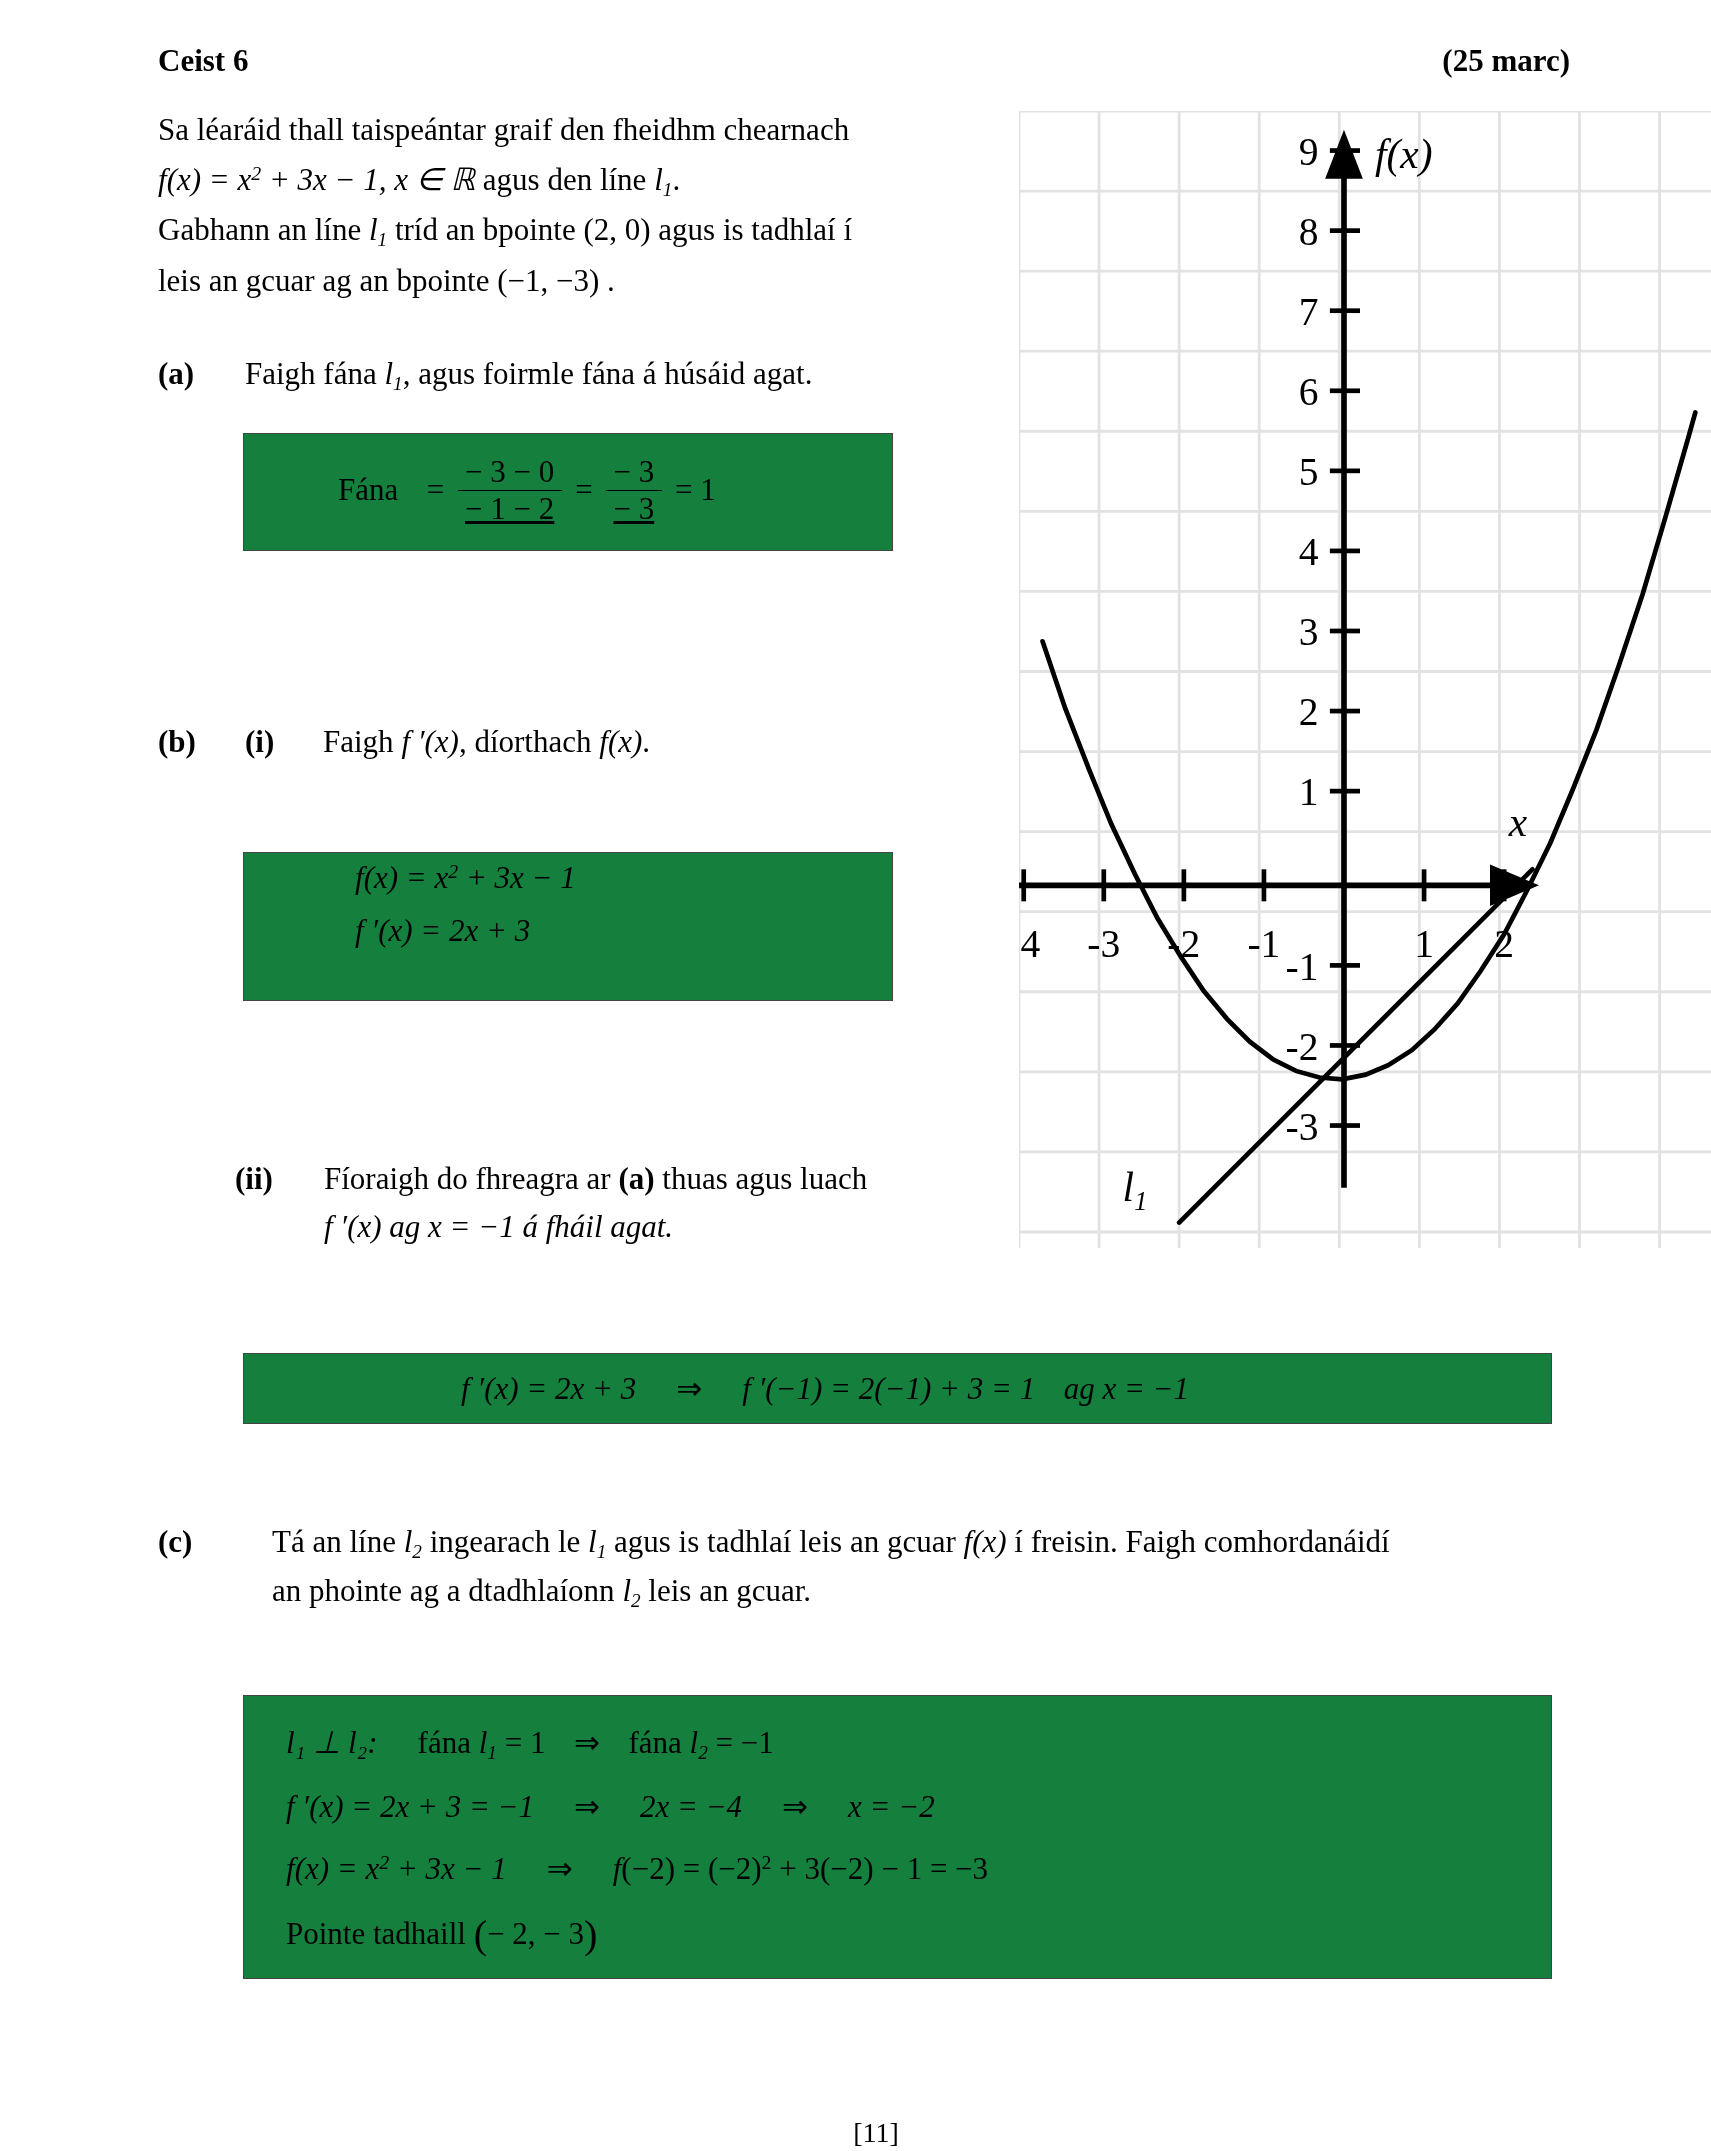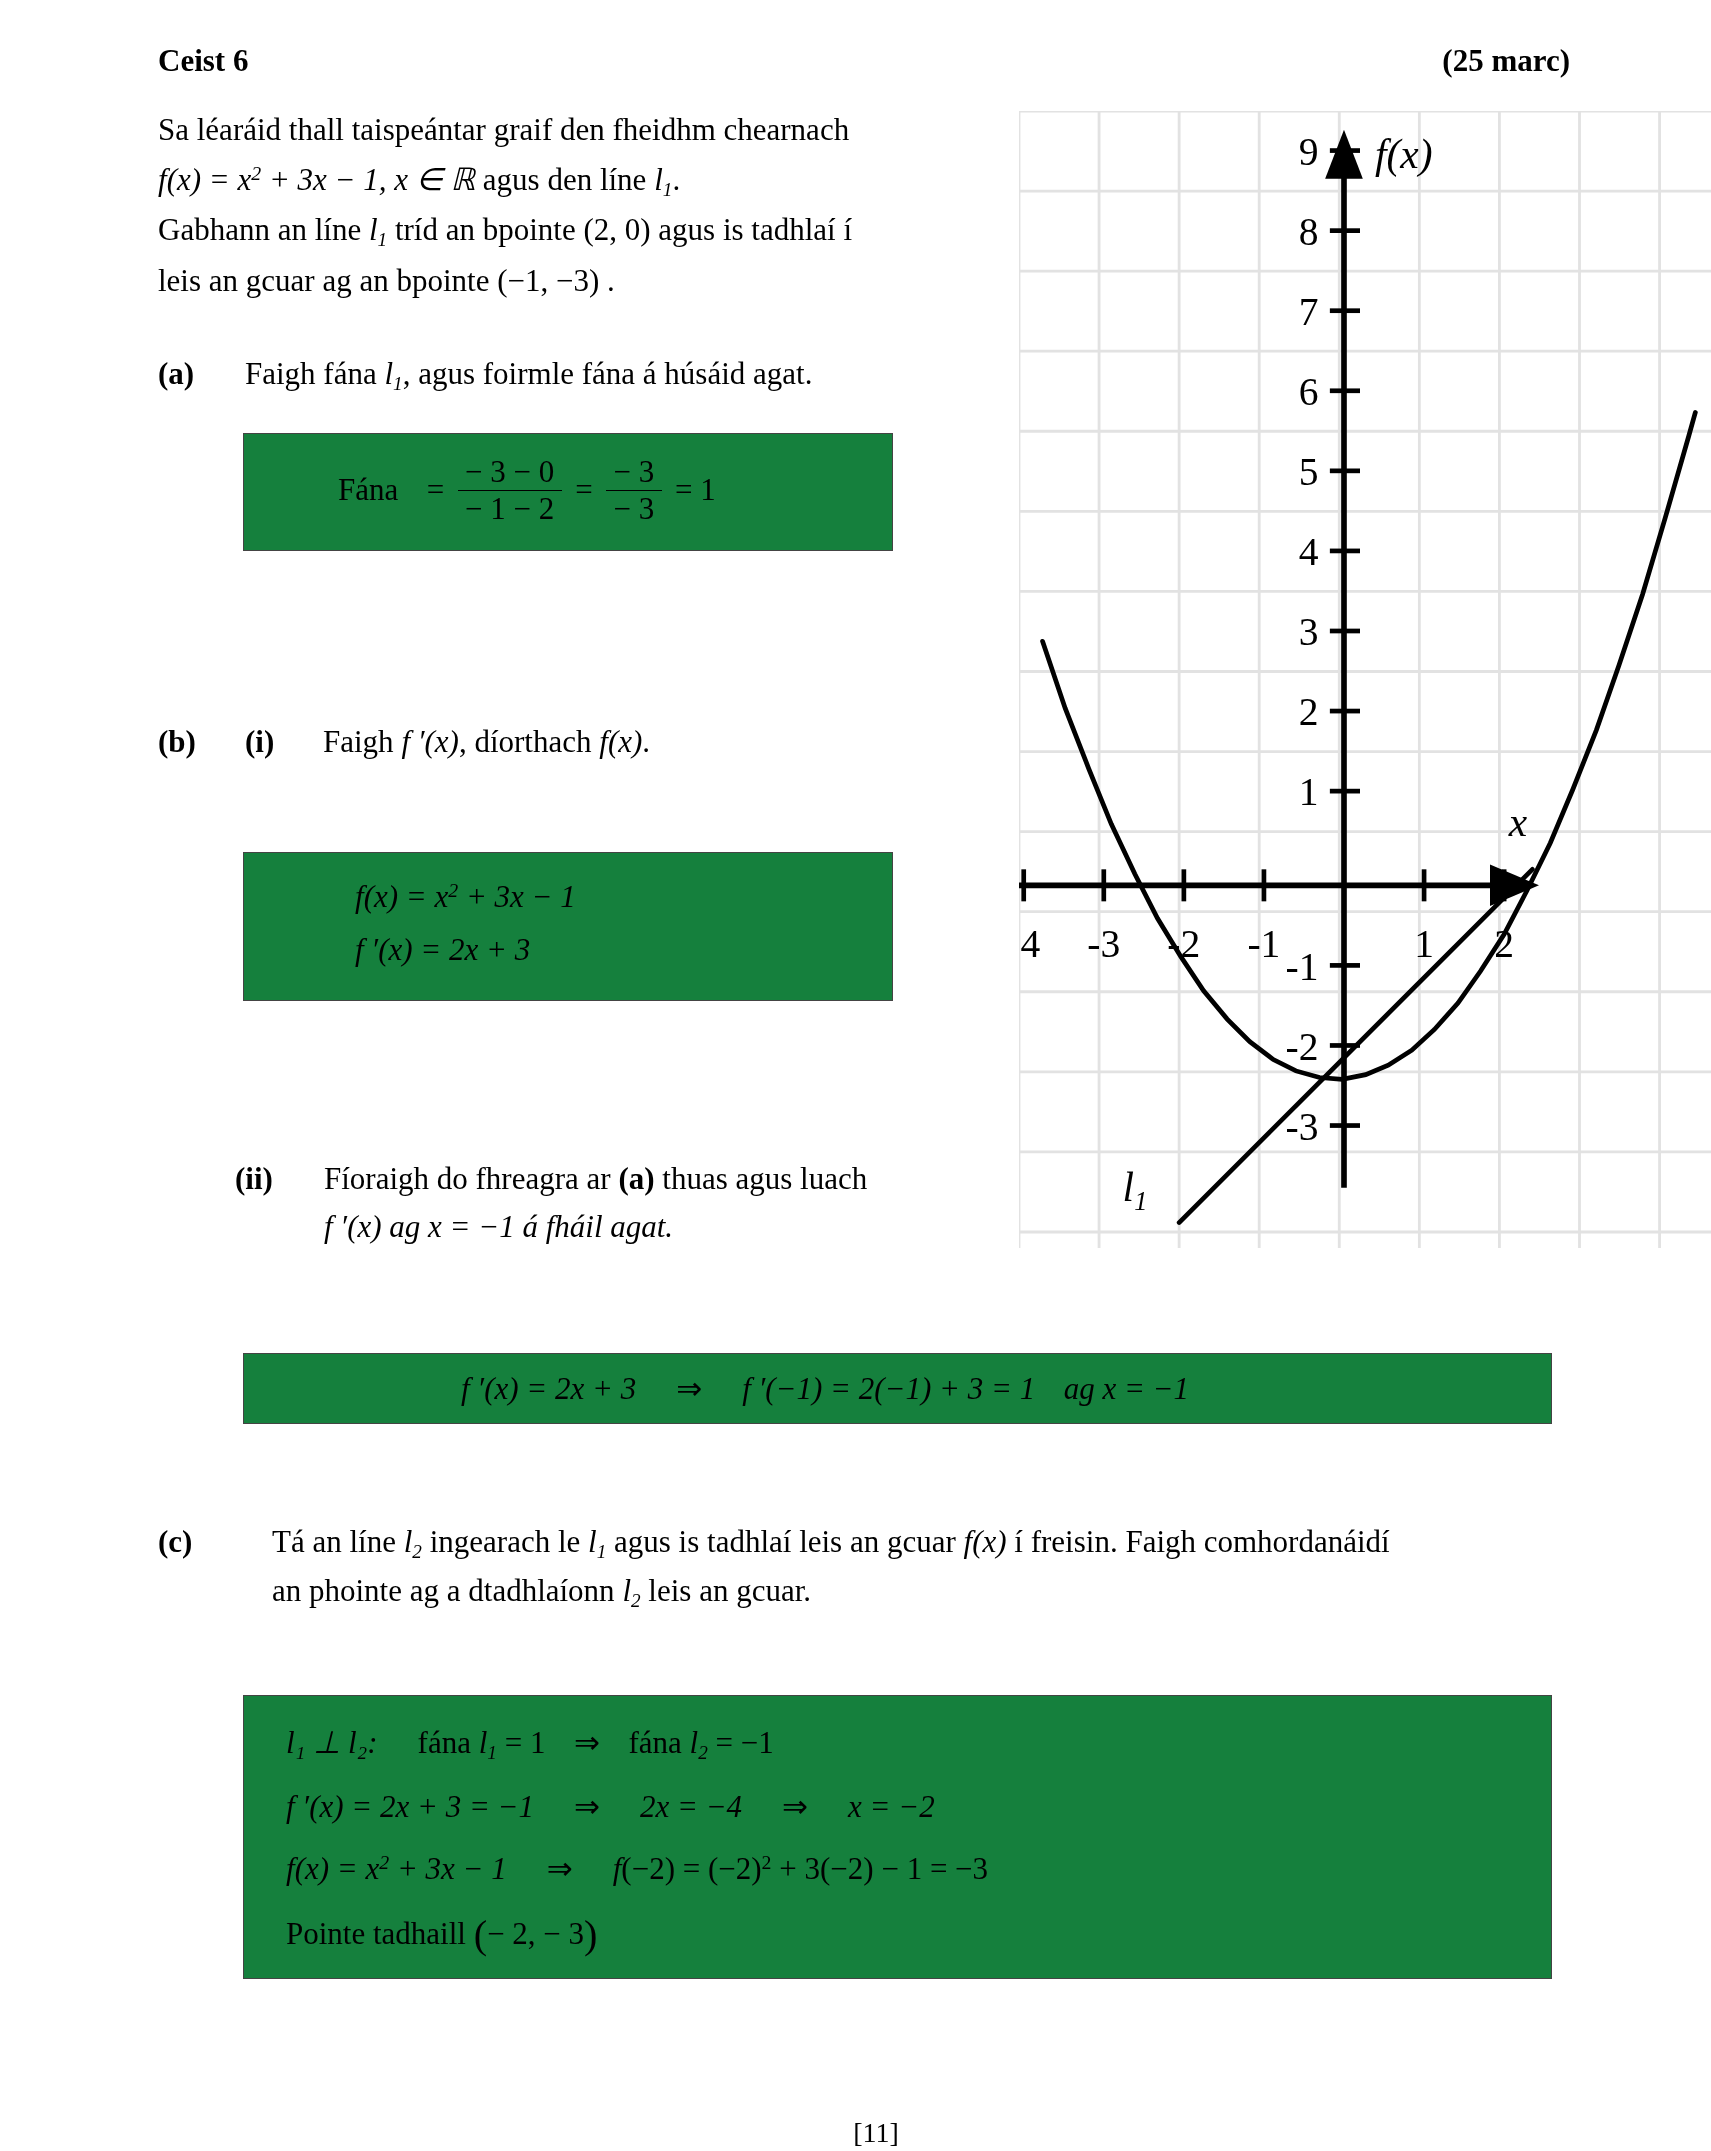--- a/index.html
+++ b/index.html
@@ -101,21 +101,21 @@
     display: flex;
     align-items: center;
   }
   #box-a .inner { margin-left: 94px; }
 
   #box-b {
     left: 243px;
     top: 852px;
     width: 650px;
     height: 149px;
-    padding: 26px 0 0 111px;
+    padding: 7px 0 0 111px;
     box-sizing: border-box;
   }
   #box-b .eq-row { margin-bottom: 17px; white-space: nowrap; }
 
   #box-bii {
     left: 243px;
     top: 1353px;
     width: 1309px;
     height: 71px;
     display: flex;
@@ -147,20 +147,21 @@
     text-align: center;
     margin: 0 5.6px;
     position: relative;
     top: -1.9px;
   }
   .frac .num { display: block; padding: 0 7.5px; }
   .frac .den {
     display: block;
     padding: 0 7.5px;
     border-top: 1.9px solid #000;
+    text-decoration: underline;
   }
 
   
   .bigparen {
     font-size: 1.30em;
     vertical-align: -0.10em;
   }
 
   
   #graph {

